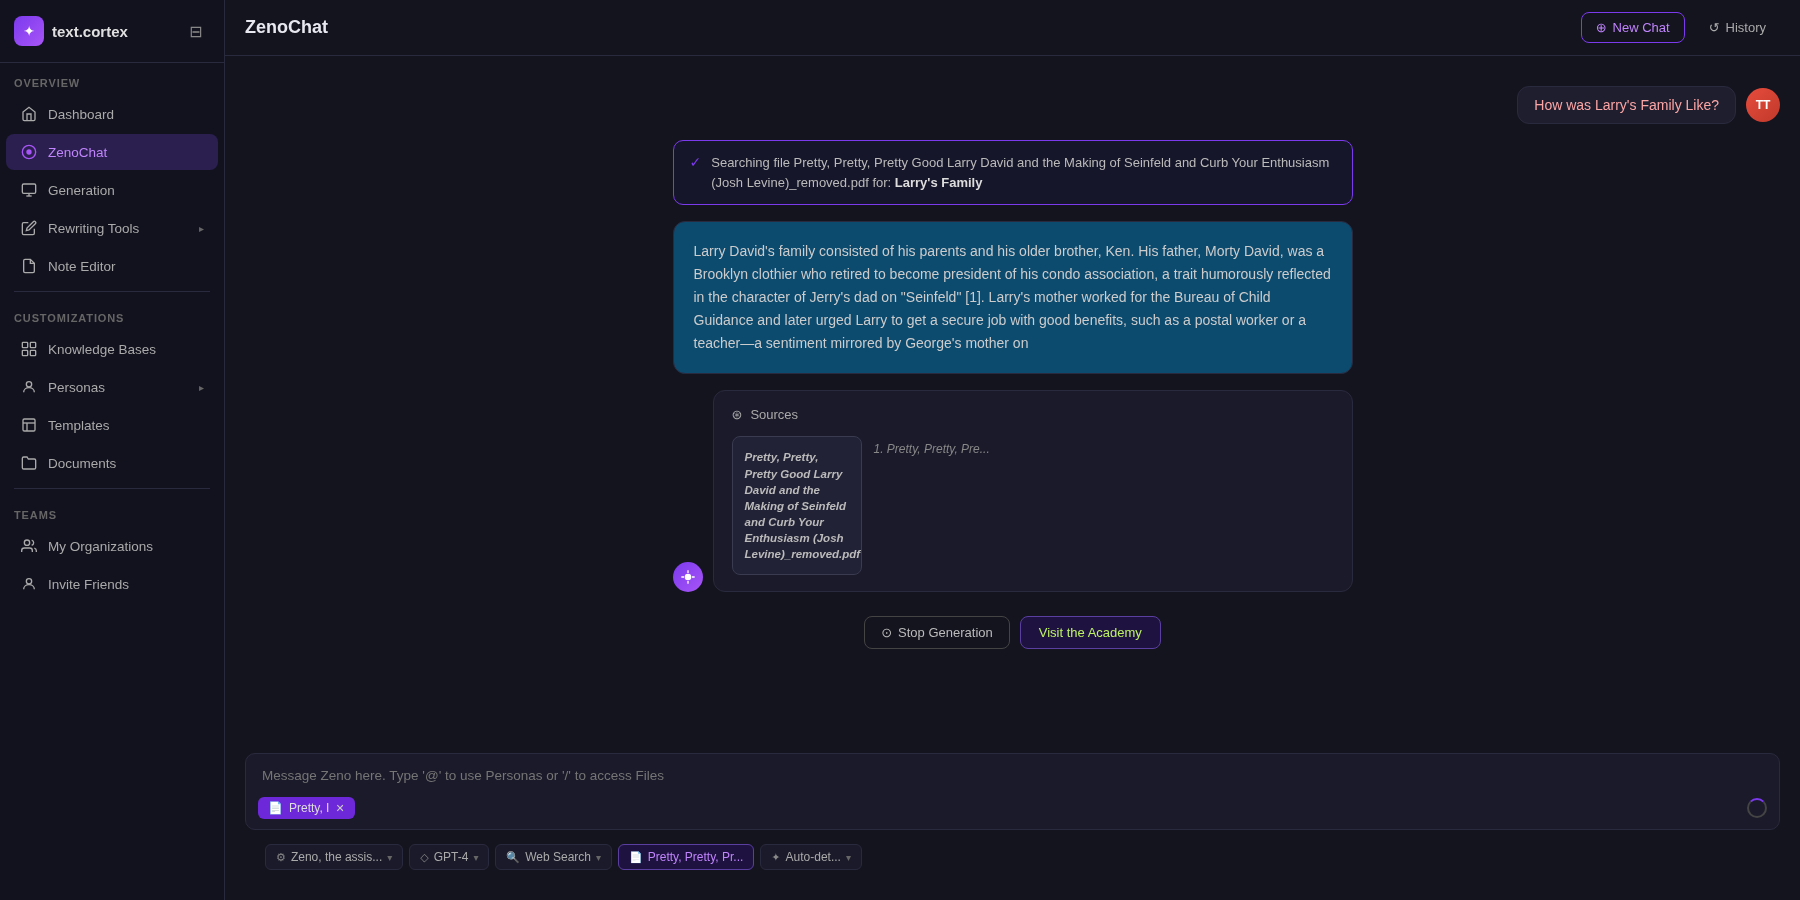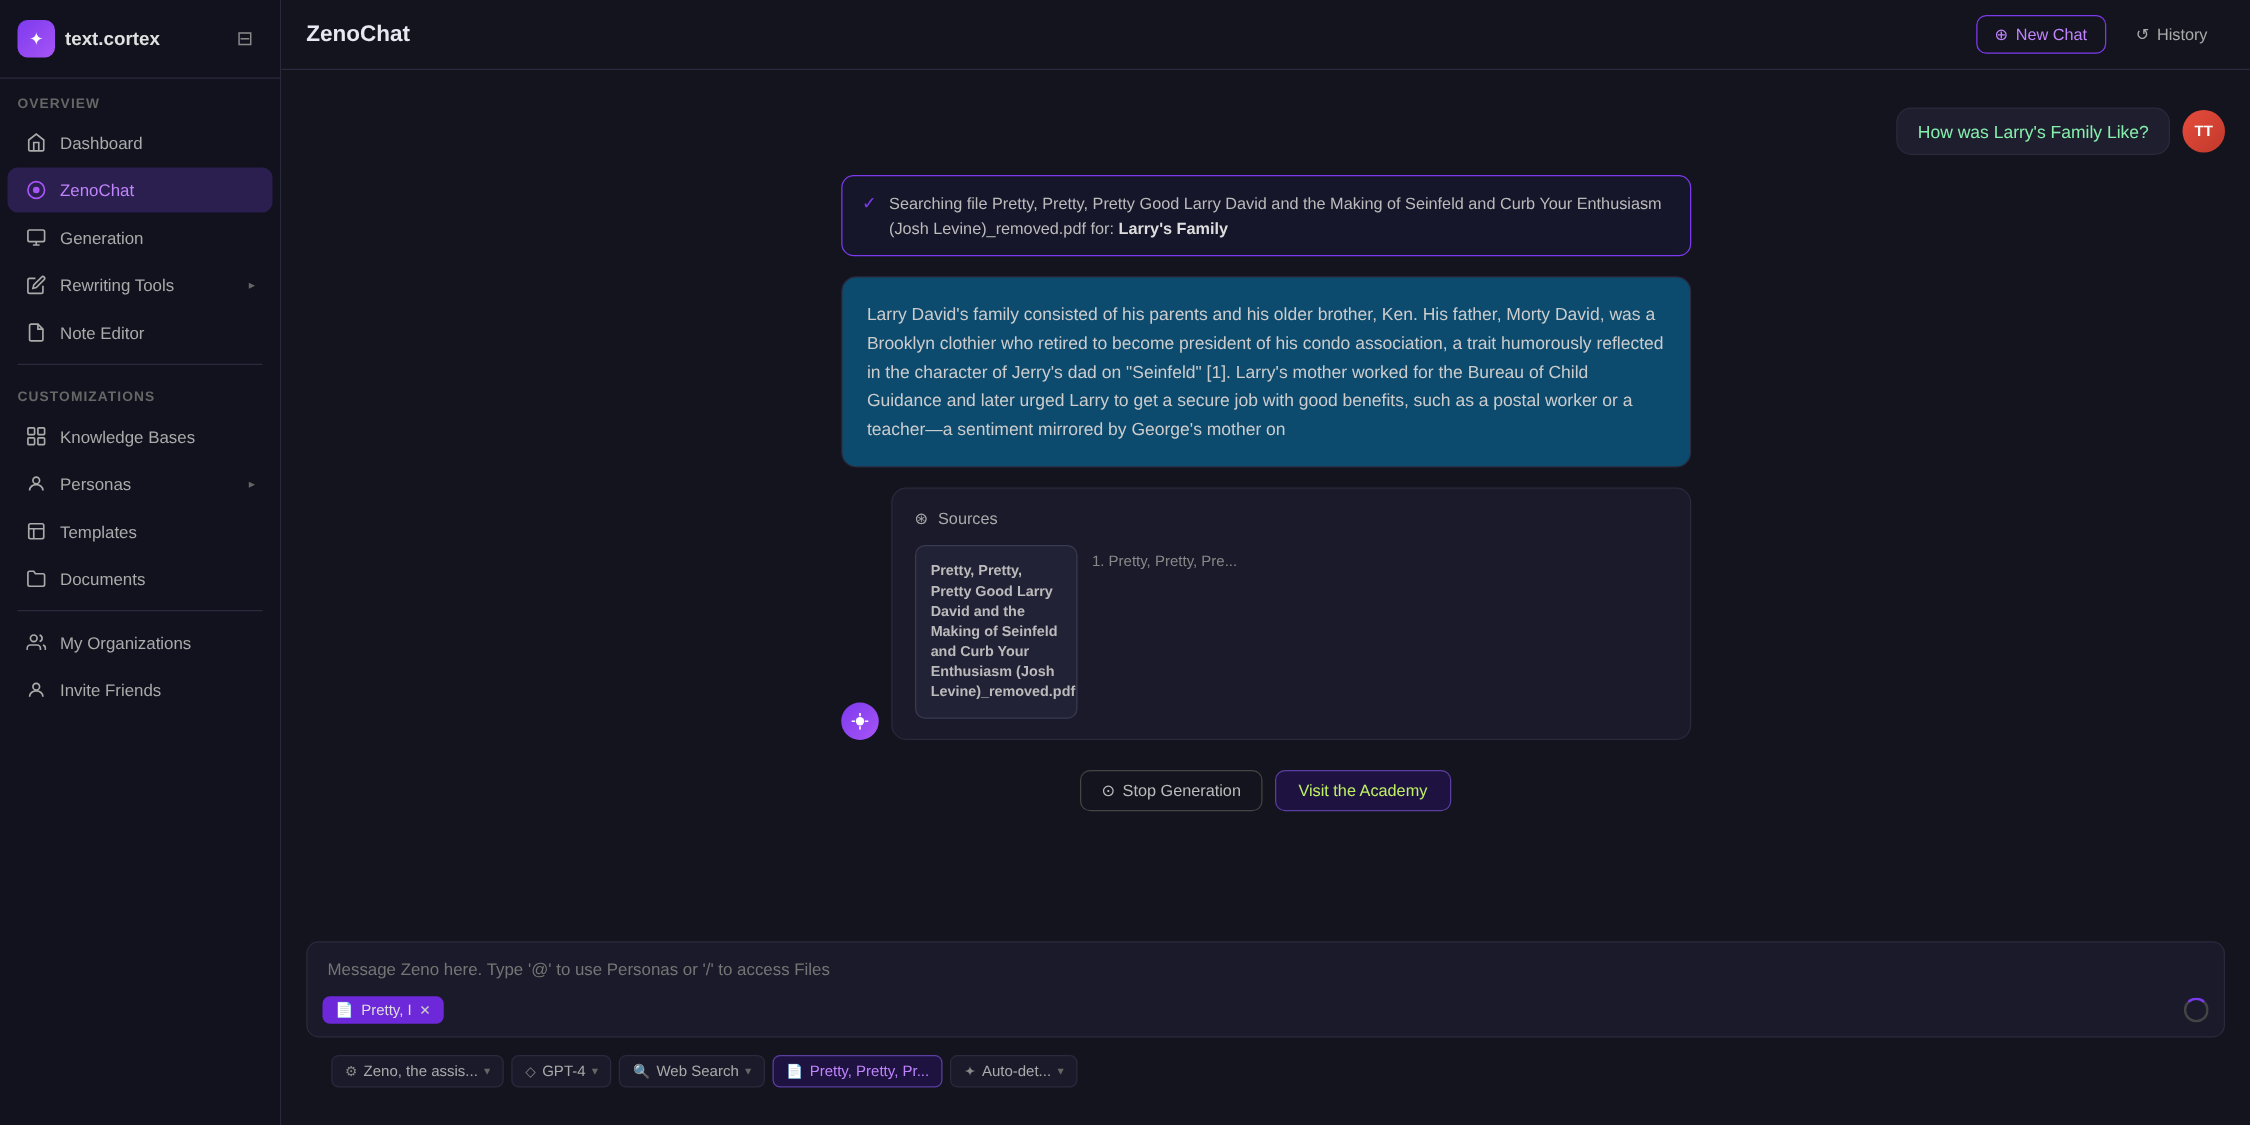--- a/index.html
+++ b/index.html
@@ -172,21 +172,21 @@
       justify-content: flex-end;
       align-items: center;
       gap: 10px;
     }
     .user-message-bubble {
       background: #1e1e2e;
       border: 1px solid #2a2a3e;
       border-radius: 12px;
       padding: 10px 16px;
       font-size: 14px;
-      color: #86efac;
+      color: #fca5a5;
       max-width: 400px;
     }
     .user-avatar {
       width: 34px;
       height: 34px;
       border-radius: 50%;
       background: linear-gradient(135deg, #e74c3c, #c0392b);
       display: flex;
       align-items: center;
       justify-content: center;
@@ -255,20 +255,21 @@
       gap: 8px;
       font-size: 13px;
       color: #aaa;
       margin-bottom: 14px;
       font-weight: 500;
     }
     .sources-grid {
       display: flex;
       gap: 12px;
       align-items: flex-start;
+      font-style: italic;
     }
     .source-doc-card {
       width: 130px;
       background: #222236;
       border: 1px solid #3a3a50;
       border-radius: 8px;
       padding: 12px;
       font-size: 11.5px;
       color: #bbb;
       font-weight: 600;
@@ -532,20 +533,21 @@
     <div class="sidebar-icon">
       <svg width="16" height="16" viewBox="0 0 24 24" fill="none" stroke="currentColor" stroke-width="2">
           <path d="M22 19a2 2 0 0 1-2 2H4a2 2 0 0 1-2-2V5a2 2 0 0 1 2-2h5l2 3h9a2 2 0 0 1 2 2z"></path>
         </svg>
     </div>
     <span class="sidebar-item-label">Documents</span>
   </div>
 
   <div class="sidebar-divider"></div>
 
+  <div class="sidebar-section-label">Teams</div>
 
   <div class="sidebar-item">
     <div class="sidebar-icon">
       <svg width="16" height="16" viewBox="0 0 24 24" fill="none" stroke="currentColor" stroke-width="2">
           <path d="M17 21v-2a4 4 0 0 0-4-4H5a4 4 0 0 0-4 4v2"></path>
           <circle cx="9" cy="7" r="4"></circle>
           <path d="M23 21v-2a4 4 0 0 0-3-3.87"></path>
           <path d="M16 3.13a4 4 0 0 1 0 7.75"></path>
         </svg>
     </div>

